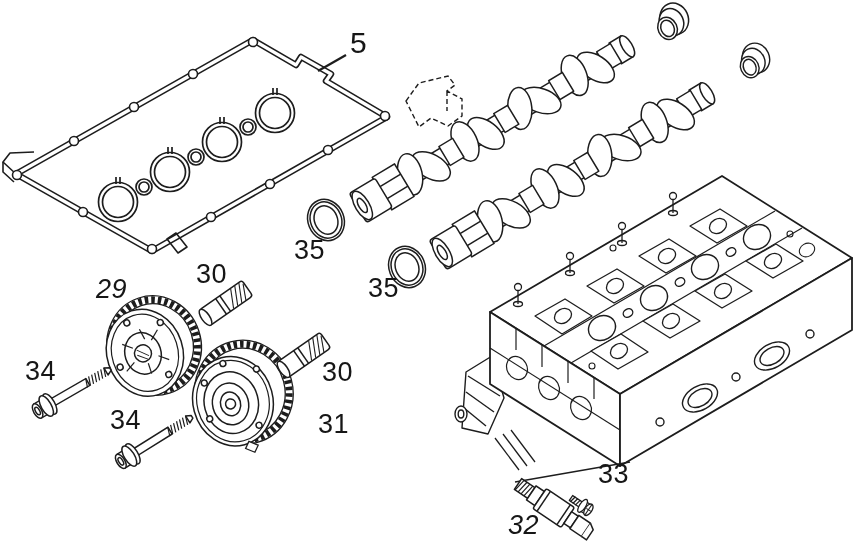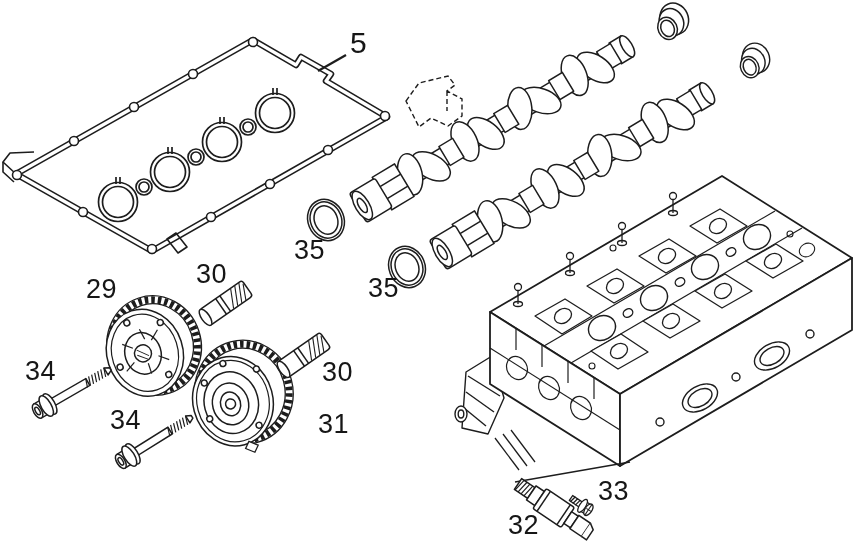--- a/index.html
+++ b/index.html
@@ -332,23 +332,23 @@
     <line x1="9" y1="-3.5" x2="7.5" y2="3.5"></line>
     <rect x="14" y="-5.5" width="7" height="11"></rect>
     <ellipse cx="14" cy="0" rx="3" ry="7.5"></ellipse>
     <ellipse cx="21" cy="0" rx="3.5" ry="6.5"></ellipse>
     <line x1="21" y1="-6.5" x2="21" y2="6.5" stroke-width="1"></line>
     <line x1="18.5" y1="0" x2="24" y2="0" stroke-width="1"></line>
   </g>
 </svg>
 
   <div class="callout big" style="left:350px;top:28px;">5</div>
-  <div class="callout" style="left:86px;top:276px;">29</div>
+  <div class="callout" style="left:96px;top:276px;font-style:italic;">29</div>
   <div class="callout" style="left:196px;top:261px;">30</div>
   <div class="callout" style="left:322px;top:359px;">30</div>
   <div class="callout" style="left:286px;top:411px;margin-left:32px;">31</div>
-  <div class="callout" style="left:508px;top:512px;">32</div>
-  <div class="callout" style="left:598px;top:478px;">33</div>
+  <div class="callout" style="left:508px;top:512px;font-style:italic;">32</div>
+  <div class="callout" style="left:598px;top:461px;">33</div>
   <div class="callout" style="left:25px;top:358px;">34</div>
   <div class="callout" style="left:110px;top:407px;">34</div>
   <div class="callout" style="left:294px;top:237px;">35</div>
   <div class="callout" style="left:368px;top:275px;">35</div>
 </div>
 
 </body></html>

